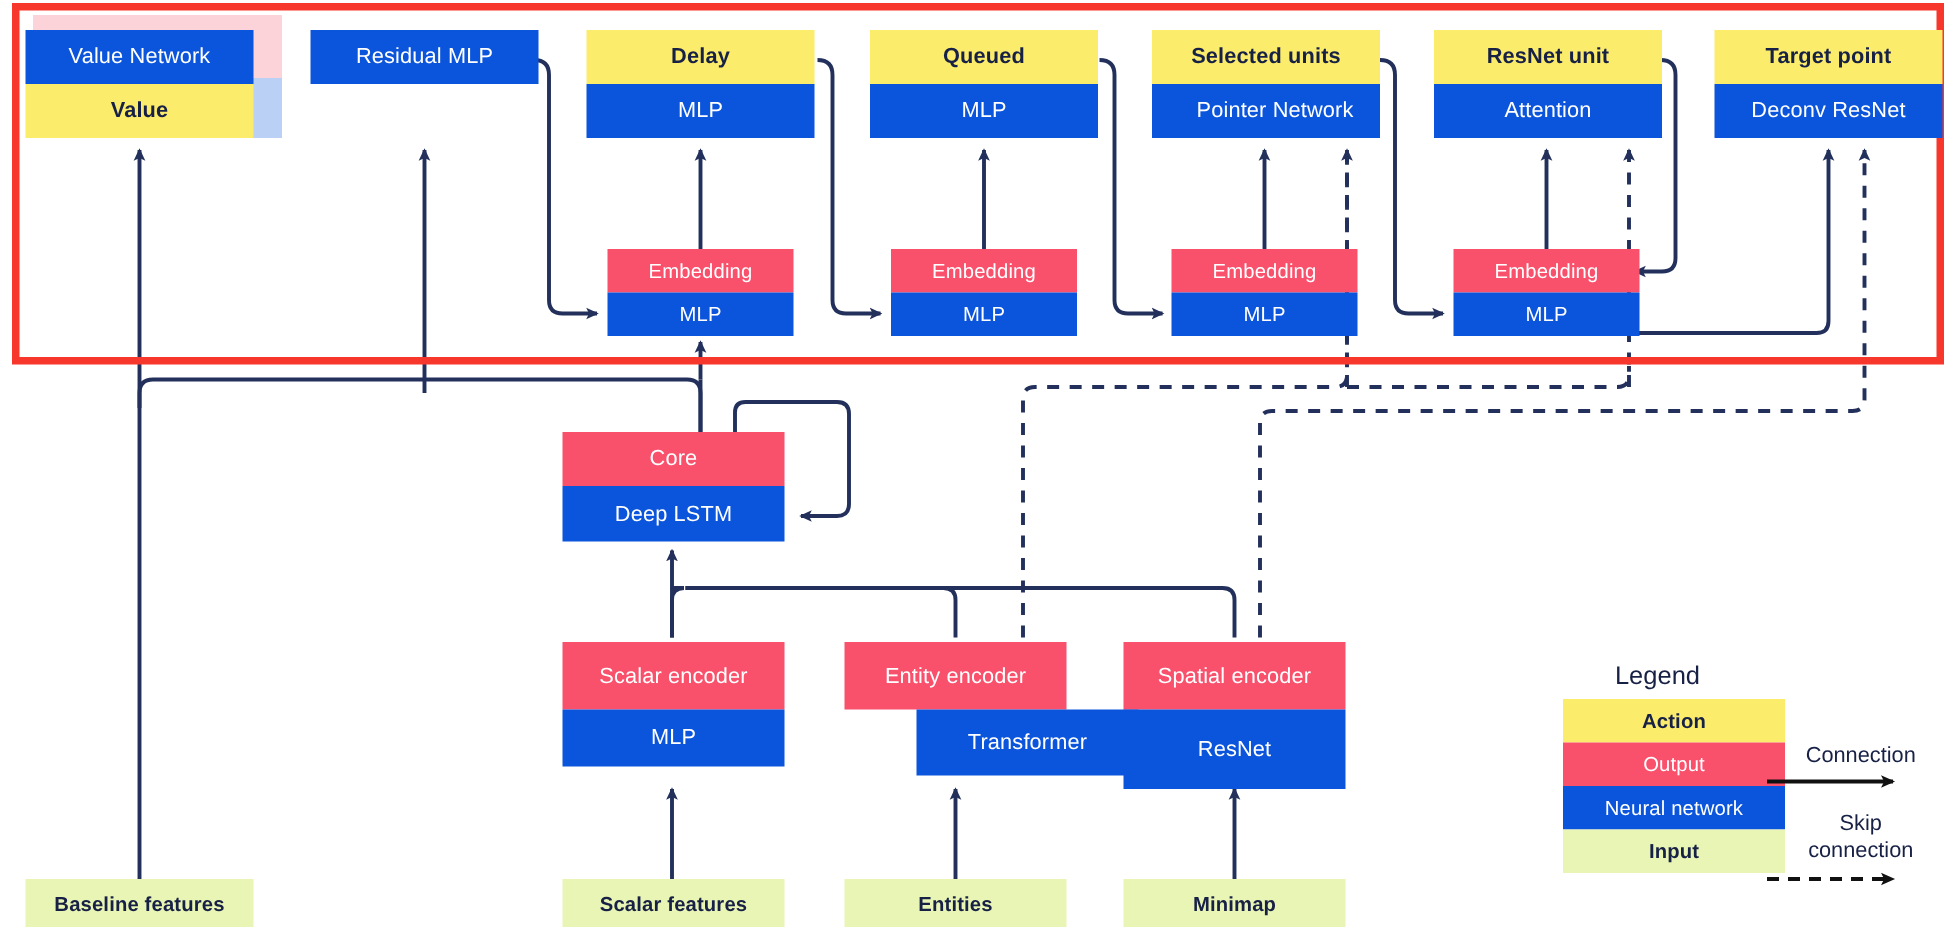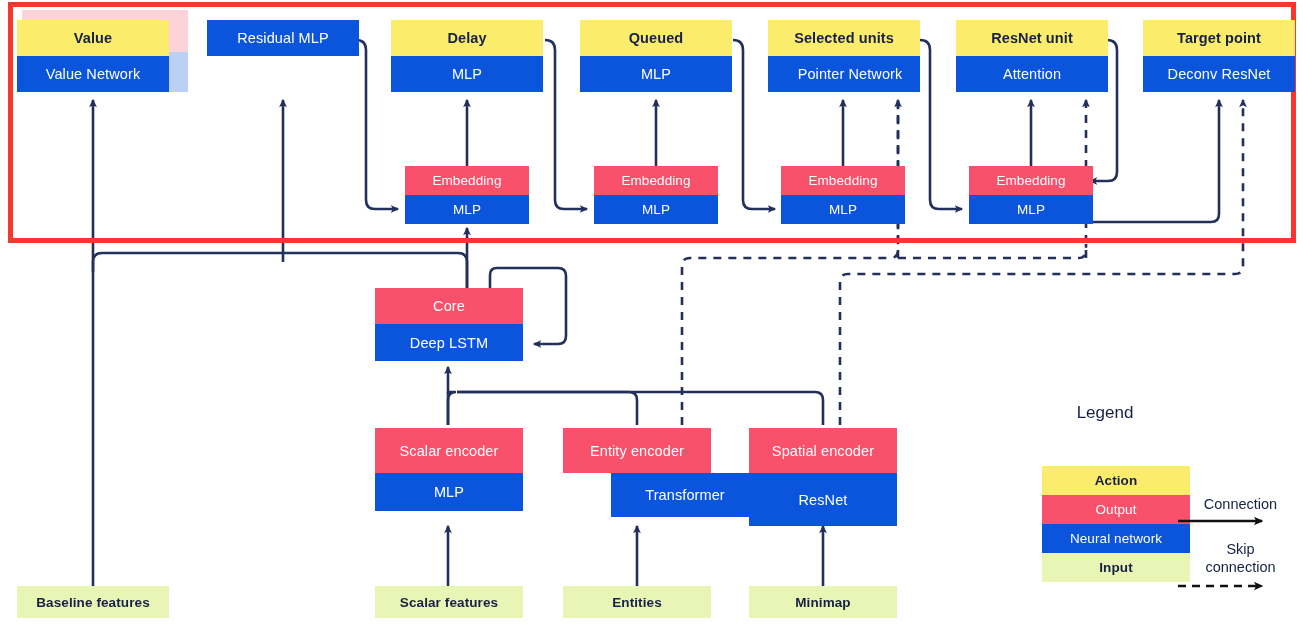--- a/index.html
+++ b/index.html
@@ -95,22 +95,22 @@
   </svg>
 
   <div id="redbox" style="left:8px;top:2px;width:1288px;height:241px;"></div>
 
   <div class="ghost" style="left:22px;top:10px;width:166px;height:82px;">
     <div class="g1" style="left:0;top:0;width:166px;height:42px;"></div>
     <div class="g2" style="left:0;top:42px;width:166px;height:40px;"></div>
   </div>
 
   <div class="node" style="left:17px;top:20px;width:152px;">
+    <div class="cell nn" style="height:36px;">Value Network</div>
     <div class="cell action" style="height:36px;">Value</div>
-    <div class="cell nn" style="height:36px;">Value Network</div>
   </div>
 
   <div class="node" style="left:207px;top:20px;width:152px;">
     <div class="cell nn" style="height:36px;">Residual MLP</div>
   </div>
 
   <div class="node" style="left:391px;top:20px;width:152px;">
     <div class="cell action" style="height:36px;">Delay</div>
     <div class="cell nn" style="height:36px;">MLP</div>
   </div>
@@ -181,21 +181,21 @@
   <div class="node" style="left:375px;top:586px;width:148px;">
     <div class="cell input" style="height:32px;">Scalar features</div>
   </div>
   <div class="node" style="left:563px;top:586px;width:148px;">
     <div class="cell input" style="height:32px;">Entities</div>
   </div>
   <div class="node" style="left:749px;top:586px;width:148px;">
     <div class="cell input" style="height:32px;">Minimap</div>
   </div>
 
-  <div class="legend-title" style="left:1015px;top:403px;width:180px;text-align:center;">Legend</div>
+  <div class="legend-title" style="left:1015px;top:441px;width:180px;text-align:center;">Legend</div>
 
   <div class="legend-stack" style="left:1010px;top:466px;width:148px;">
     <div class="cell action">Action</div>
     <div class="cell output">Output</div>
     <div class="cell nn">Neural network</div>
     <div class="cell input">Input</div>
   </div>
 
   <div class="legend-lbl" style="left:1178px;top:495px;width:125px;">Connection</div>
   <div class="legend-lbl" style="left:1178px;top:540px;width:125px;">

